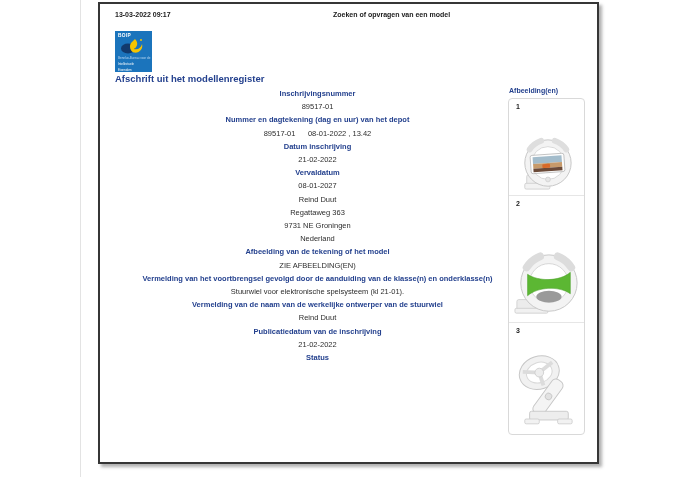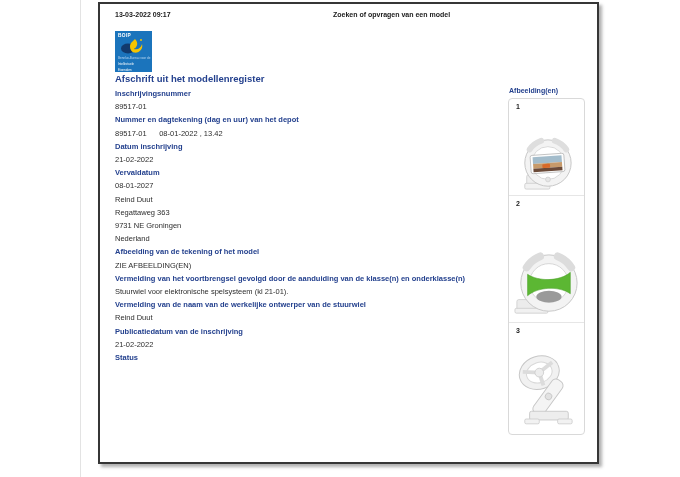--- a/index.html
+++ b/index.html
@@ -21,21 +21,21 @@
   .logo .boip { position:absolute; left:3px; top:2px; font-size:6px; transform:scale(.8); transform-origin:0 0;
                 color:#ffffff; font-weight:bold; letter-spacing:.4px; white-space:nowrap; }
   .logo svg { position:absolute; left:0; top:7px; }
   .logo .org { position:absolute; left:3px; top:25px; }
   .logo .org span { display:block; font-size:6px; line-height:6px; transform:scale(.5); transform-origin:0 0;
                     white-space:nowrap; color:#ffffff; }
   .logo .org .l1 { color:#bcd9f2; }
 
   .doc-title { position:absolute; left:15px; top:69px; font-size:9.5px; font-weight:bold; color:#24418e; }
 
-  .fields { position:absolute; left:15px; top:83px; width:387px; }
+  .fields { position:absolute; left:24px; top:83px; width:387px;text-align:center; }
   .fields div { font-size:7.5px; line-height:13.2px; }
   .flabel { color:#24418e; font-weight:bold; }
   .fvalue { color:#2d2d2d; white-space:pre-wrap; }
 
   .panel-title { position:absolute; left:409px; top:83px; font-size:7px; font-weight:bold; color:#24418e; }
   .panel { position:absolute; left:408px; top:94px; width:77px; height:337px;
            border:1px solid #d9d9d9; border-radius:4px; background:#fff;
            display:flex; flex-direction:column; }
   .cell { position:relative; display:flex; align-items:flex-end; justify-content:center; padding-bottom:3px; }
   .cell + .cell { border-top:1px solid #e6e6e6; }

